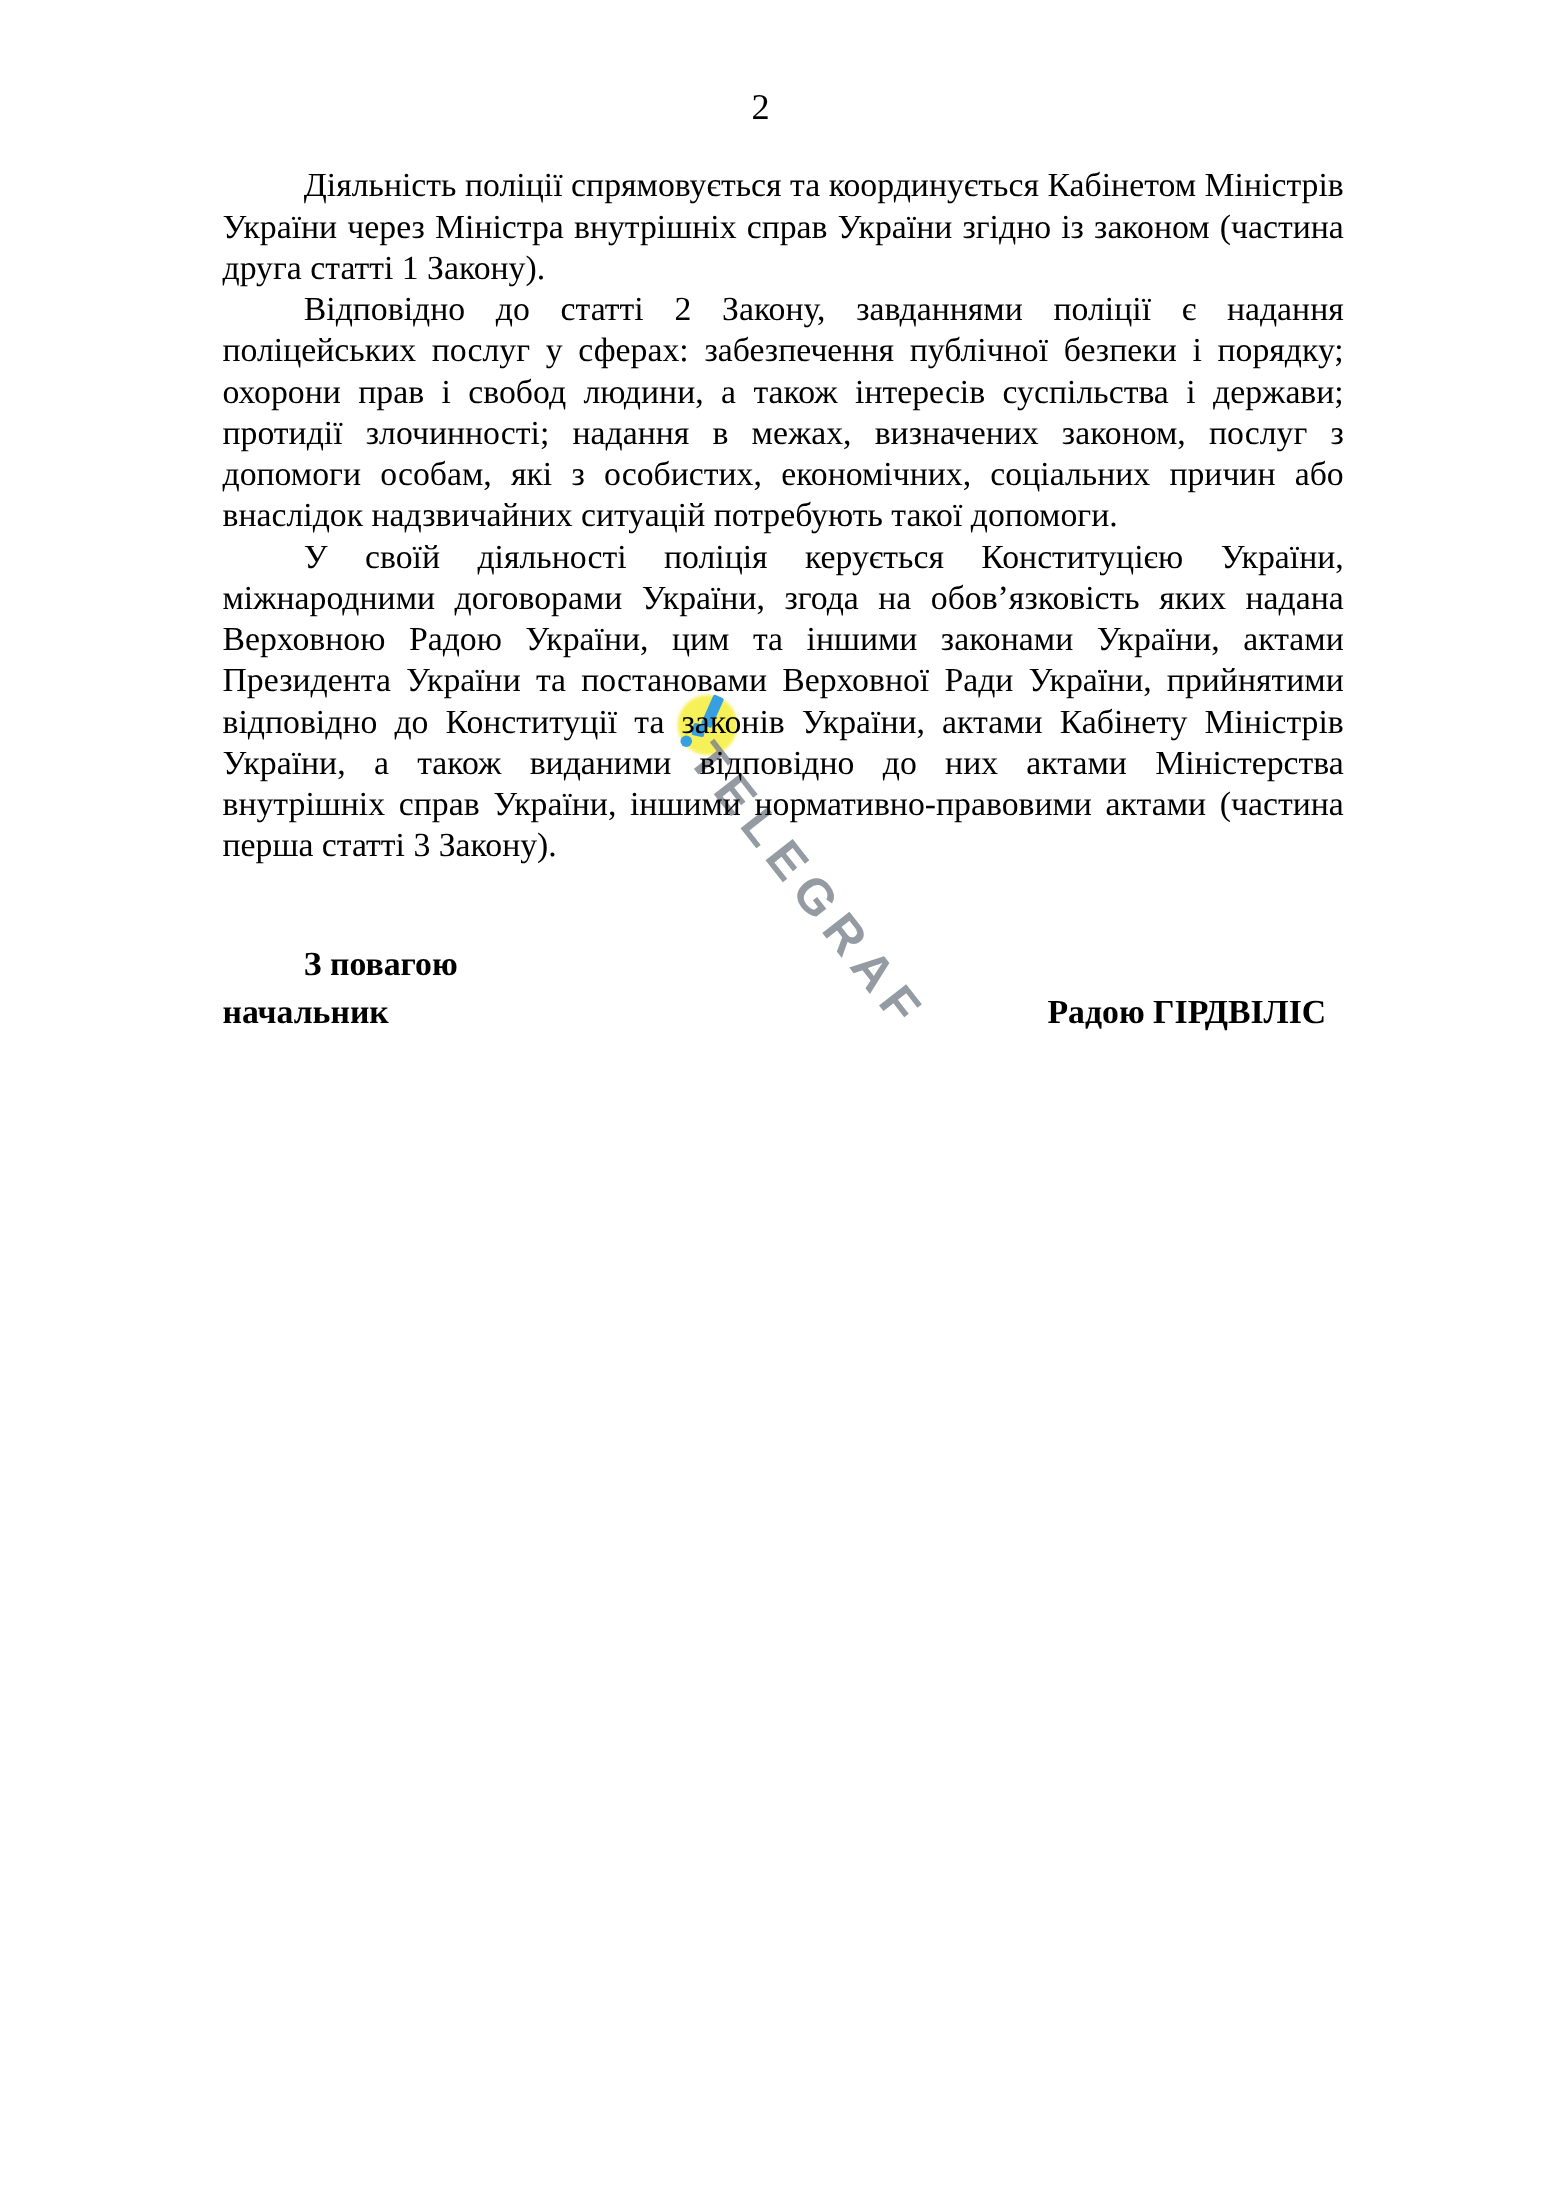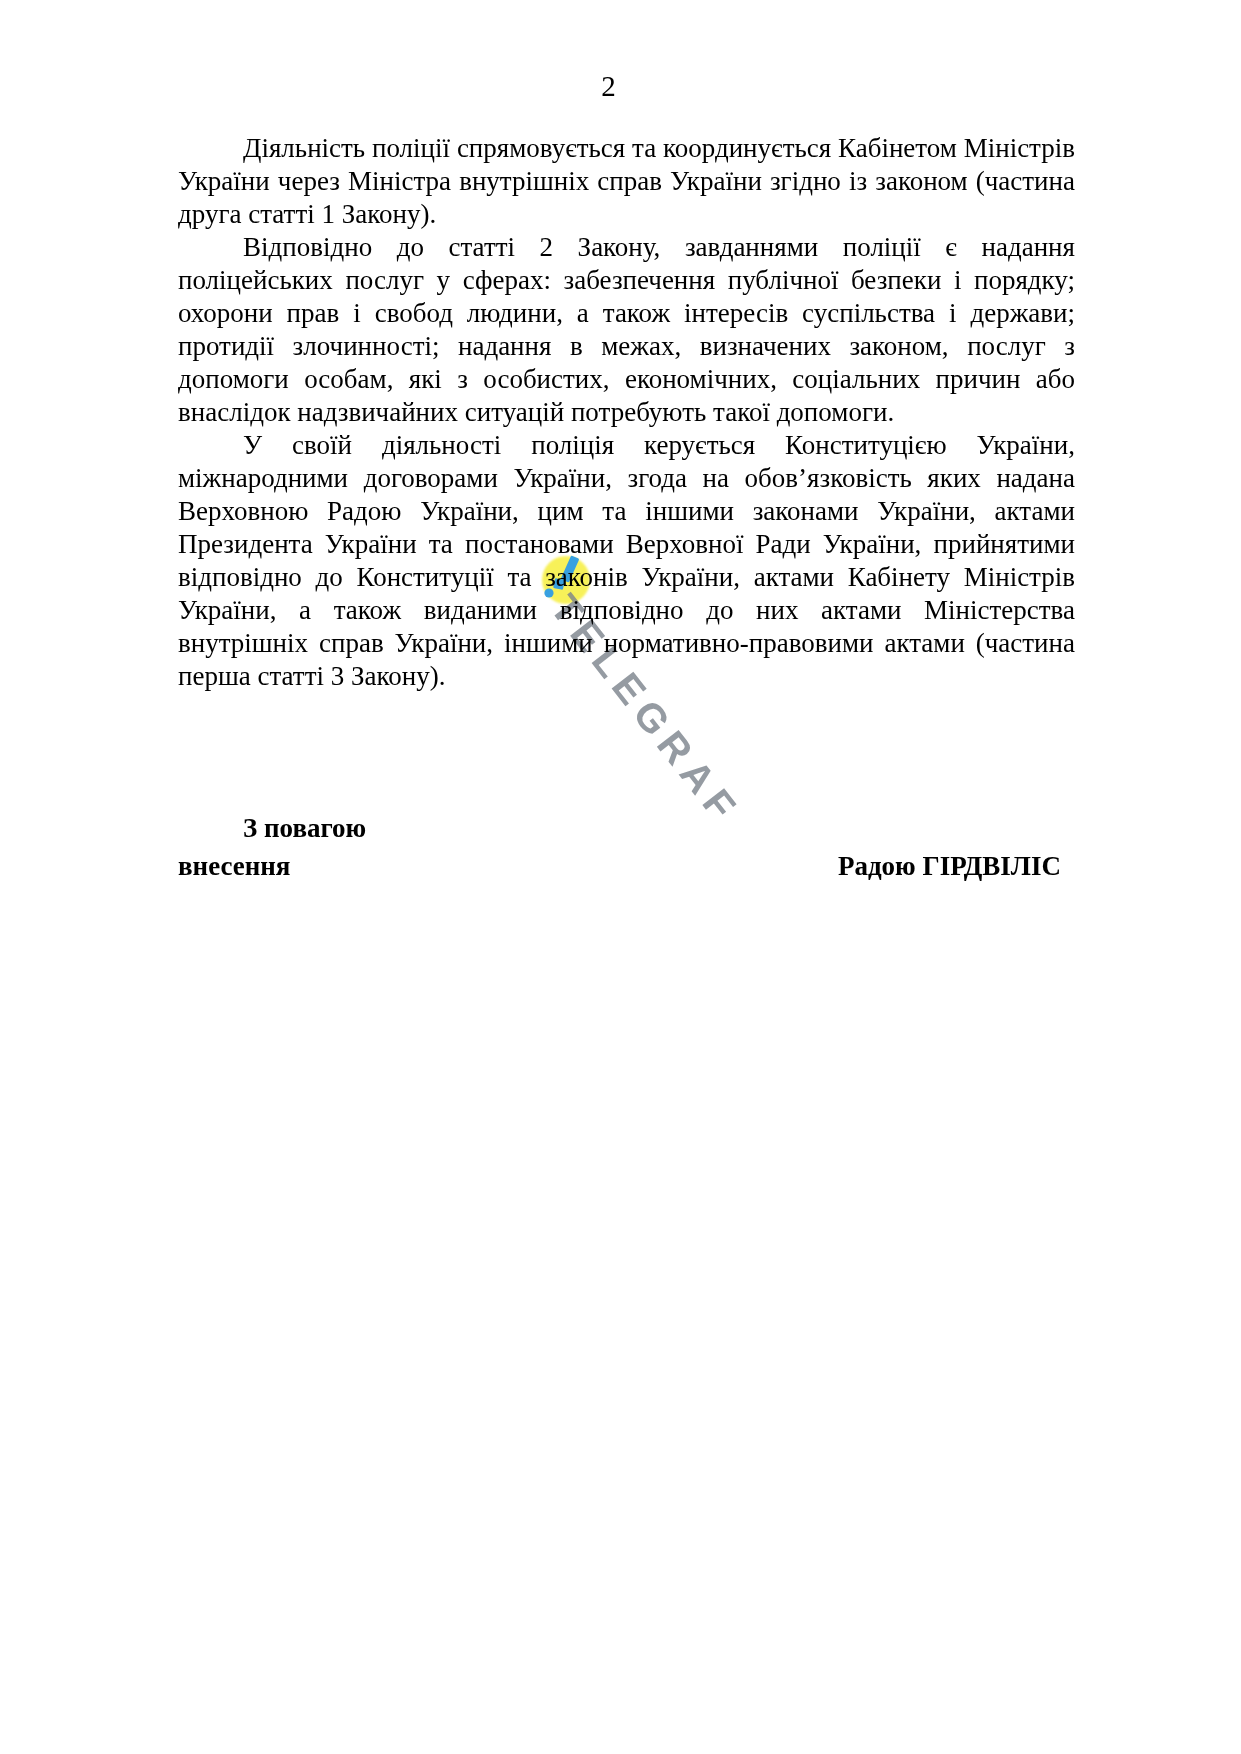--- a/index.html
+++ b/index.html
@@ -14,21 +14,21 @@
   .page-number {
     position:absolute; top:70px; left:160px; width:897px;
     text-align:center; font-size:29px; z-index:2;
   }
   .content {
     position:absolute; top:132px; left:178px; width:897px;
     font-size:27px; line-height:33px; text-align:justify;
     z-index:2;
   }
   .content p { margin:0; text-indent:65px; }
-  .signature { margin-top:119px; }
+  .signature { margin-top:62px; }
   .closing { font-weight:bold; text-indent:65px; text-align:left; }
   .sig-row {
     display:flex; justify-content:space-between;
     font-weight:bold; margin-top:5px; text-align:left;
   }
   .sig-row .name { padding-right:14px; }
   .watermark { position:absolute; left:0; top:0; z-index:1; }
   .wm-logo { position:absolute; left:529px; top:543px; }
   .wm-text {
     position:absolute; left:577px; top:586px;
@@ -59,17 +59,17 @@
 <div class="page-number">2</div>
 
 <div class="content">
   <p>Діяльність поліції спрямовується та координується Кабінетом Міністрів України через Міністра внутрішніх справ України згідно із законом (частина друга статті 1 Закону).</p>
   <p>Відповідно до статті 2 Закону, завданнями поліції є надання поліцейських послуг у сферах: забезпечення публічної безпеки і порядку; охорони прав і свобод людини, а також інтересів суспільства і держави; протидії злочинності; надання в межах, визначених законом, послуг з допомоги особам, які з особистих, економічних, соціальних причин або внаслідок надзвичайних ситуацій потребують такої допомоги.</p>
   <p>У своїй діяльності поліція керується Конституцією України, міжнародними договорами України, згода на обов’язковість яких надана Верховною Радою України, цим та іншими законами України, актами Президента України та постановами Верховної Ради України, прийнятими відповідно до Конституції та законів України, актами Кабінету Міністрів України, а також виданими відповідно до них актами Міністерства внутрішніх справ України, іншими нормативно-правовими актами (частина перша статті 3 Закону).</p>
 
   <div class="signature">
     <div class="closing">З повагою</div>
     <div class="sig-row">
-      <span>внесення</span>
+      <span>начальник</span>
       <span class="name">Радою ГІРДВІЛІС</span>
     </div>
   </div>
 </div>
 
 </body></html>

